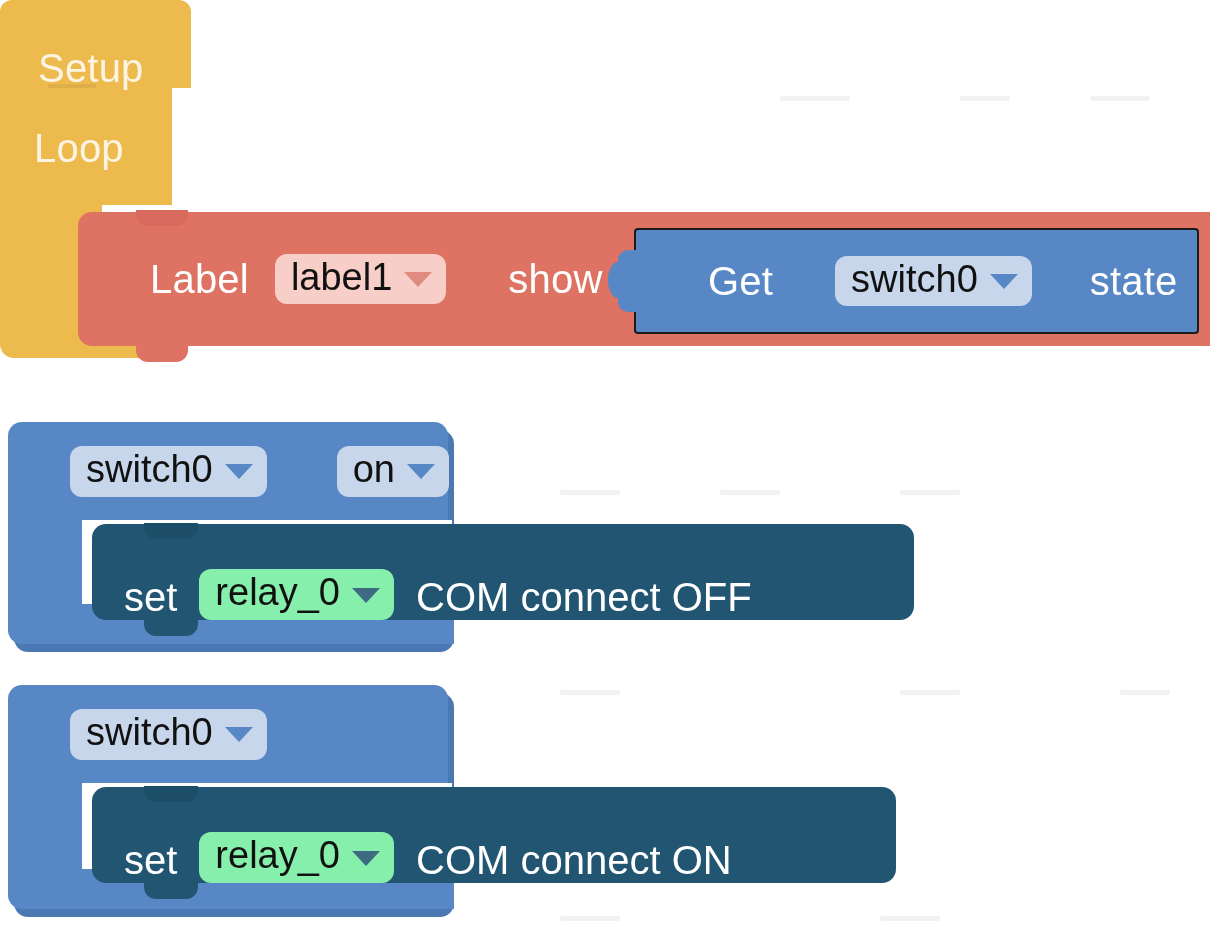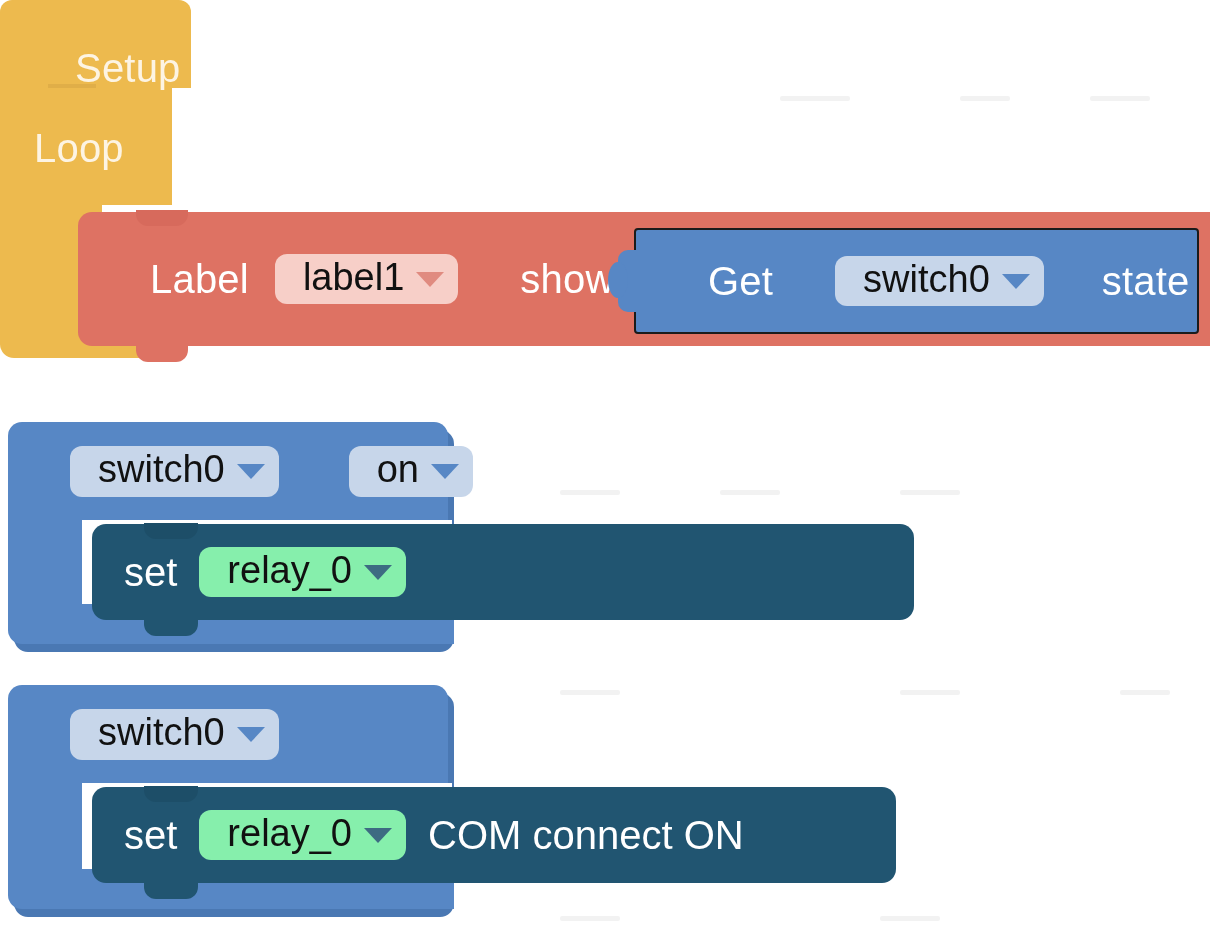--- a/index.html
+++ b/index.html
@@ -23,21 +23,21 @@
   }
   .btext.white{color:#ffffff;margin-left:36px;}
   .btext.cream{color:#fdf4e3;}
 
   
   .chip{
     display:inline-flex;
     align-items:center;
     gap:12px;
     border-radius:12px;
-    padding:4px 14px 7px 28px;
+    padding:4px 14px 7px 16px;
     white-space:nowrap;
   }
   .chip .ctxt{
     color:#111111;
     font-size:38px;
     line-height:1.05;
   }
   .arrow{
     width:0;height:0;
     border-left:14px solid transparent;
@@ -136,21 +136,21 @@
 
   
   .blue-cut{position:absolute;background:#ffffff;}
   .blue-mouth{position:absolute;background:#5787c5;}
 
   
   .teal-block{
     position:absolute;
     background:#215571;
     border-radius:14px;
-    display:flex;align-items:center;
+    display:flex;align-items:flex-end;
     padding-left:32px;gap:22px;
   }
   .teal-top-notch{
     position:absolute;left:52px;top:-1px;width:54px;height:16px;
     background:#1d4e68;border-radius:0 0 12px 12px;
   }
   .teal-bot-notch{
     position:absolute;left:52px;bottom:-16px;width:54px;height:18px;
     background:#215571;border-radius:0 0 12px 12px;
   }
@@ -180,21 +180,21 @@
   <div class="speck" style="left:880px;top:916px;width:60px;height:5px;"></div>
 
   <div id="stack-setup-loop">
 
     <div class="yellow-setup"></div>
     <div class="notch-setup"></div>
     <div class="yellow-loop"></div>
     <div class="loop-cut"></div>
     <div class="loop-mouth"></div>
 
-    <div class="btext cream" style="position:absolute;left:38px;top:48px;margin-left:37px;">Setup</div>
+    <div class="btext cream" style="position:absolute;left:38px;top:48px;">Setup</div>
 
     <div class="btext cream" style="position:absolute;left:34px;top:128px;">Loop</div>
 
     <div class="red-block">
       <div class="red-top-notch"></div>
       <div class="red-bot-notch"></div>
 
       <span class="btext white">Label</span>
 
       <span class="chip chip-pink">
@@ -235,20 +235,21 @@
     </div>
 
     <div class="teal-block" style="left:84px;top:102px;width:790px;height:96px;">
       <div class="teal-top-notch"></div>
       <div class="teal-bot-notch"></div>
       <span class="teal-label">set</span>
       <span class="chip chip-palegrey">
         <span class="ctxt">relay_0</span>
         <span class="arrow"></span>
       </span>
+      <span class="teal-label">COM connect OFF</span>
     </div>
   </div>
 
   <div style="position:absolute;left:8px;top:685px;width:900px;height:232px;">
 
     <div class="blue-hat-shadow" style="left:6px;top:8px;width:440px;height:224px;"></div>
     <div class="blue-hat" style="left:0;top:0;width:440px;height:224px;"></div>
     <div class="blue-cut" style="left:74px;top:98px;width:370px;height:108px;"></div>
     <div class="blue-mouth" style="left:74px;top:184px;width:372px;height:40px;"></div>
 

